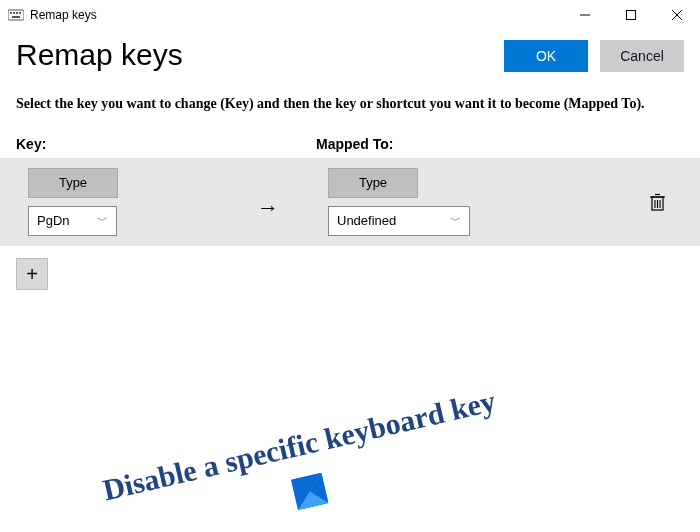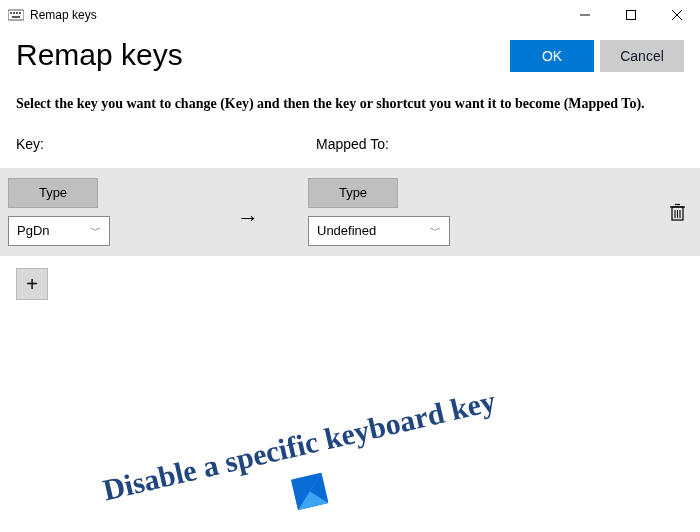--- a/index.html
+++ b/index.html
@@ -51,21 +51,21 @@
       display: flex;
       align-items: flex-start;
       justify-content: space-between;
     }
     .page-title {
       font-size: 30px;
       font-weight: 400;
     }
     .header-buttons {
       display: flex;
-      gap: 6px;
+      gap: 12px;
       margin-top: 2px;
     }
     .btn {
       height: 32px;
       width: 84px;
       border: none;
       font-size: 14px;
       font-family: inherit;
       cursor: pointer;
     }
@@ -75,31 +75,31 @@
       margin-top: 22px;
       font-size: 14px;
       line-height: 1.4;
       font-family: Liberation Serif, serif;
     }
     .instructions .bold { font-weight: 600; }
     .instructions .example { font-style: italic; margin-top: 14px; display: block; }
     .columns-header {
       display: flex;
       margin-top: 22px;
-      font-weight: 400;
+      font-weight: 700;
       font-size: 14px;
     }
     .col-key { width: 300px; }
     .col-mapped { flex: 1; }
     .mapping-row {
       background: #e6e6e6;
-      margin-top: 16px;
+      margin-top: 6px;
       margin-left: -16px;
       margin-right: -16px;
-      padding: 10px 8px;
+      padding: 10px 28px;
       display: flex;
       align-items: center;
     }
     .cell {
       display: flex;
       flex-direction: column;
       gap: 8px;
     }
     .cell-key { width: 180px; }
     .arrow-cell {
@@ -120,21 +120,21 @@
     .type-btn {
       width: 90px;
       height: 30px;
       background: #bfbfbf;
       border: 1px solid #a8a8a8;
       font-family: inherit;
       font-size: 13px;
       cursor: pointer;
     }
     .select {
-      width: 102px;
+      width: 89px;
       height: 30px;
       background: #fff;
       border: 1px solid #888;
       display: flex;
       align-items: center;
       justify-content: space-between;
       padding: 0 8px;
       font-size: 13px;
       cursor: pointer;
     }

